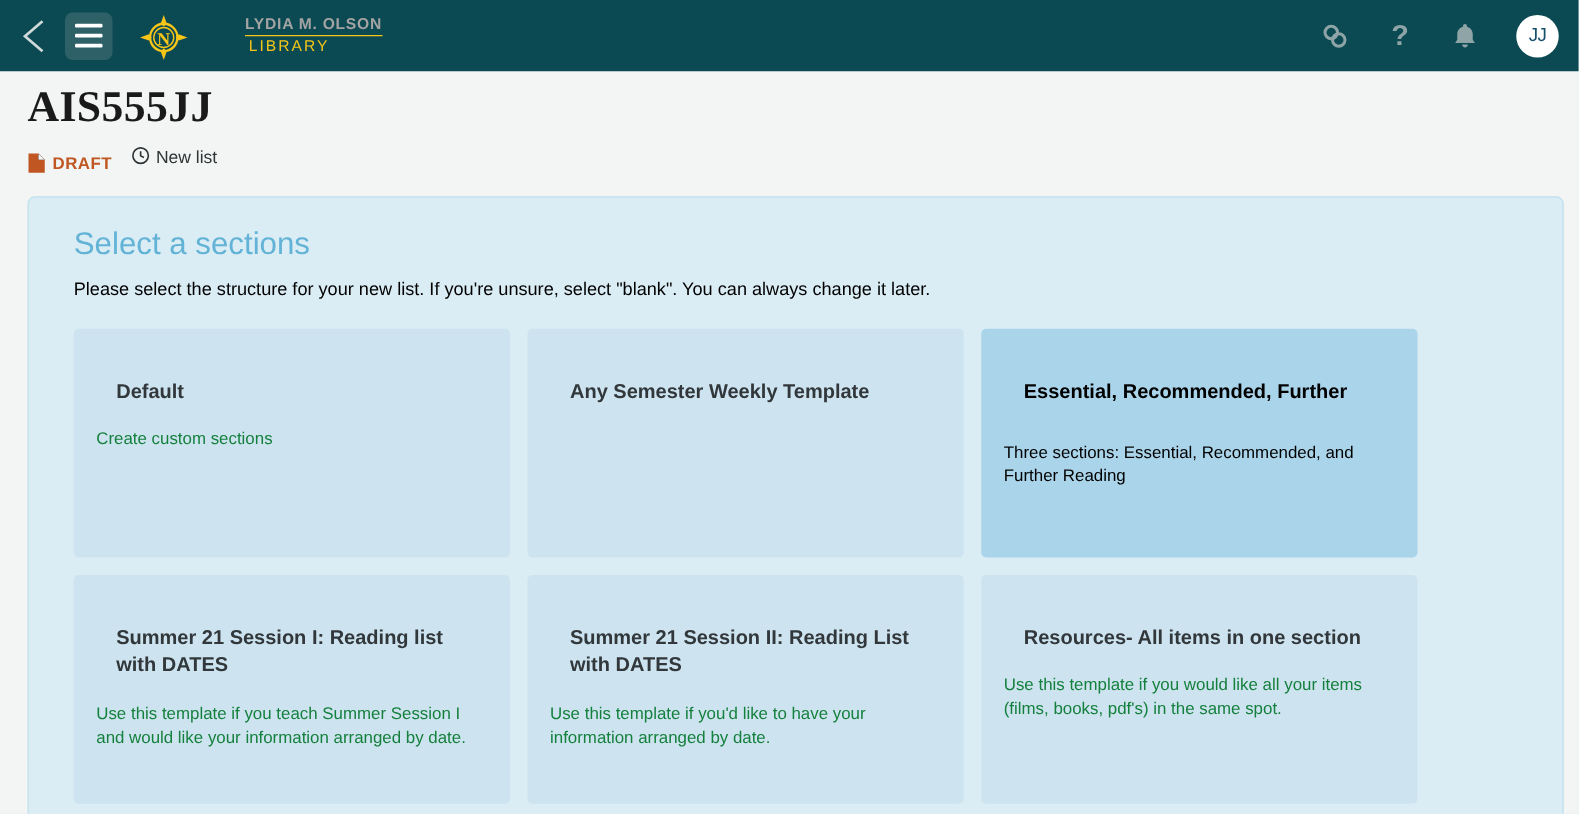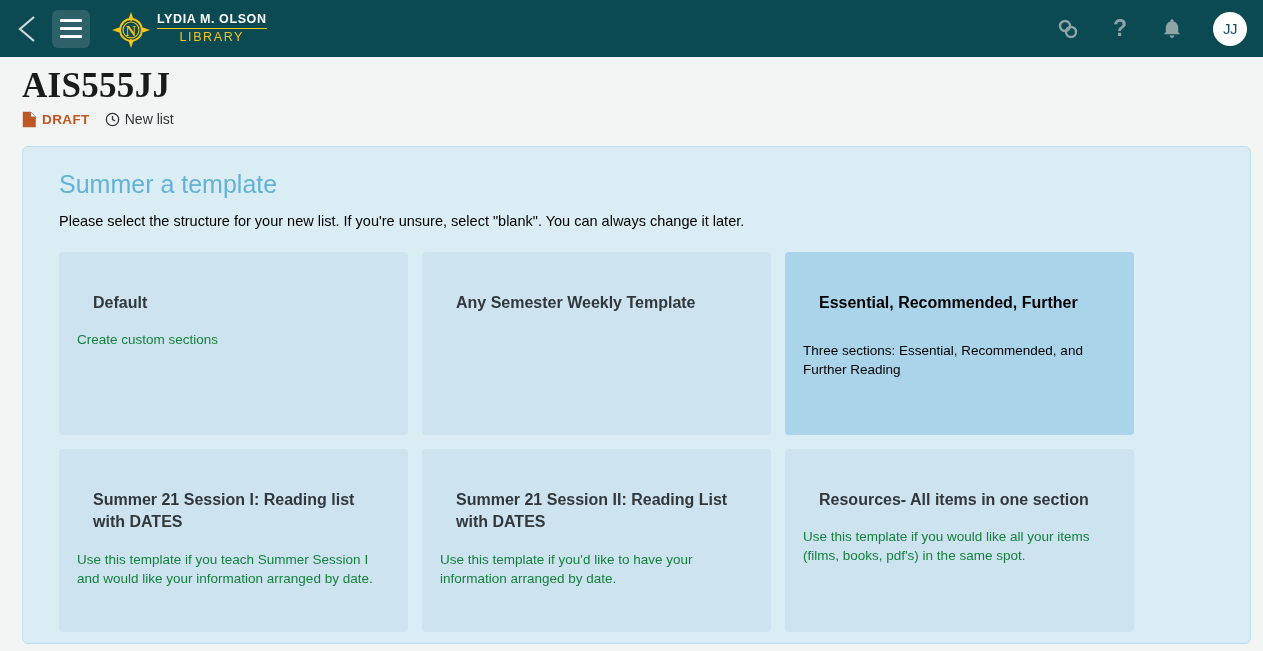--- a/index.html
+++ b/index.html
@@ -62,26 +62,27 @@
     cursor: pointer;
   }
   .brand-mark { width: 38px; height: 38px; display: block; }
   .brand-text {
     display: flex;
     flex-direction: column;
     align-items: center;
     line-height: 1.05;
   }
   .brand-line1 {
-    color: #ffffff;
+    color: #a3a3a3;
     font-size: 12.5px;
     font-weight: bold;
     letter-spacing: 0.6px;
     border-bottom: 1.5px solid #f5c518;
     padding-bottom: 1px;
+    margin-left: 39px;
   }
   .brand-line2 {
     color: #f5c518;
     font-size: 12.5px;
     font-weight: normal;
     letter-spacing: 1.6px;
     padding-top: 2px;
   }
   .topbar-right {
     margin-left: auto;
@@ -135,20 +136,21 @@
     align-items: center;
     gap: 8px;
     margin-top: 5px;
     font-size: 14px;
   }
   .draft-chip {
     display: flex;
     align-items: center;
     gap: 6px;
     color: #c05621;
+    margin-top: 11px;
   }
   .draft-label {
     color: #c05621;
     font-weight: bold;
     font-size: 13.5px;
     letter-spacing: 0.4px;
   }
   .newlist-chip {
     display: flex;
     align-items: center;
@@ -285,21 +287,21 @@
       <svg width="15" height="15" viewBox="0 0 16 16">
         <circle cx="8" cy="8" r="6.6" fill="none" stroke="#2f3436" stroke-width="1.4"></circle>
         <polyline points="8,4.2 8,8.2 10.8,9.6" fill="none" stroke="#2f3436" stroke-width="1.4"></polyline>
       </svg>
       <span class="newlist-label">New list</span>
     </div>
   </div>
 </div>
 
 <div class="panel">
-  <h2 class="panel-title">Summer a template</h2>
+  <h2 class="panel-title">Select a sections</h2>
   <div class="panel-sub">Please select the structure for your new list. If you're unsure, select "blank". You can always change it later.</div>
 
   <div class="card-grid">
 
     <div class="card">
       <div class="card-title">Default</div>
       <div class="card-desc">Create custom sections</div>
     </div>
 
     <div class="card">

